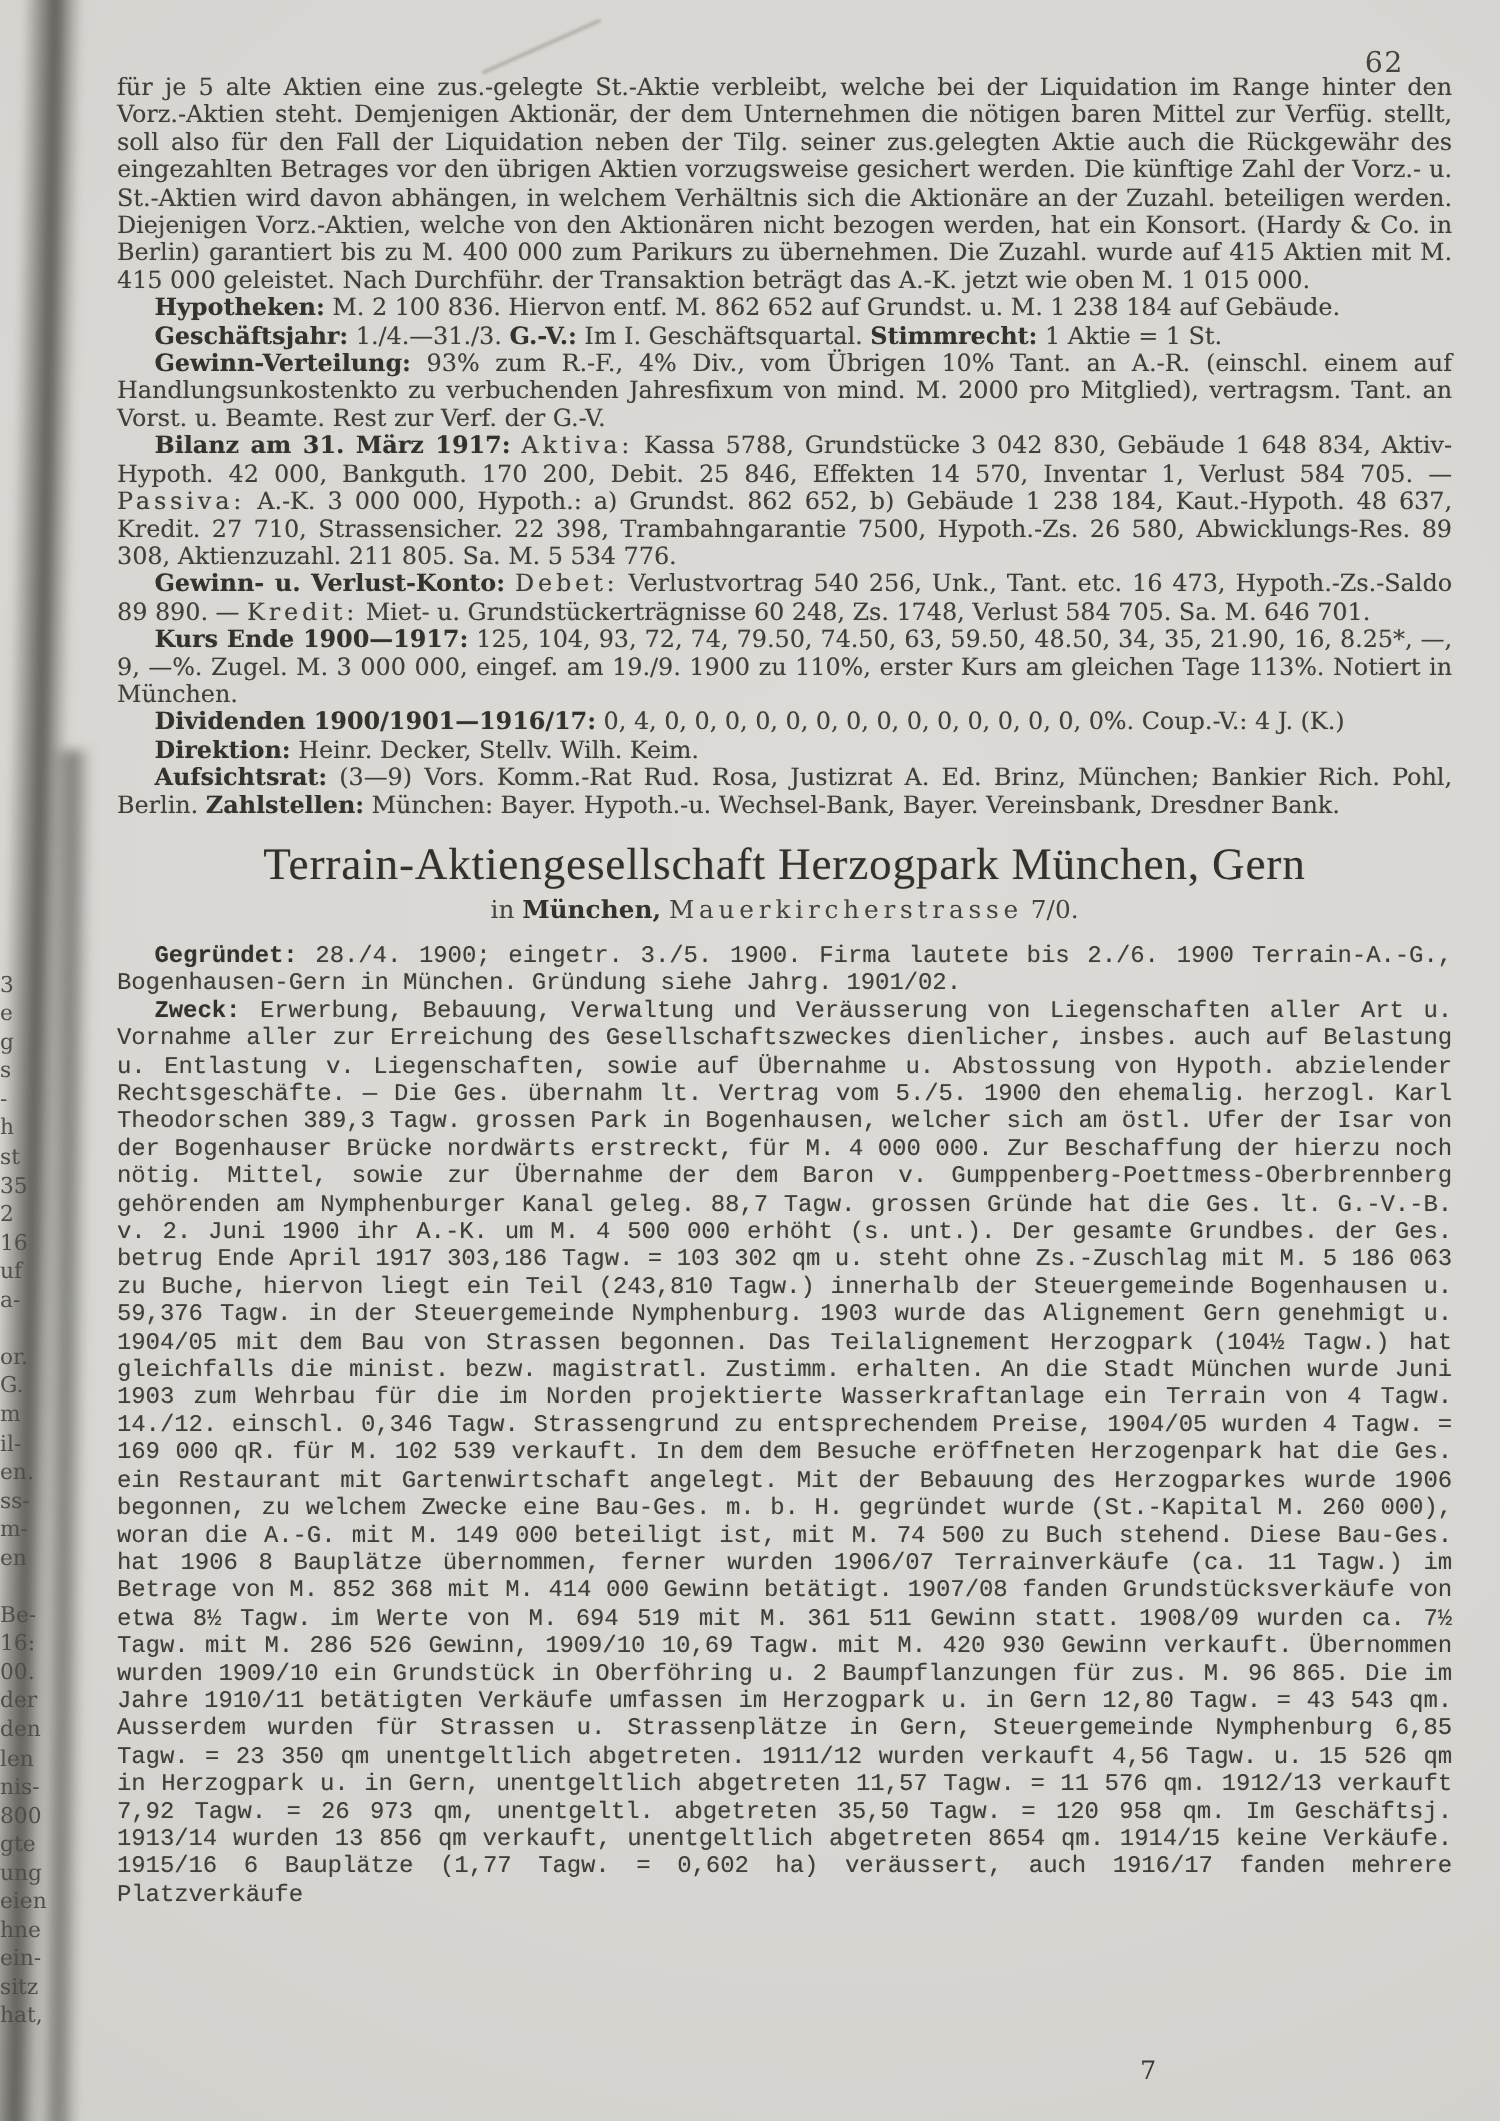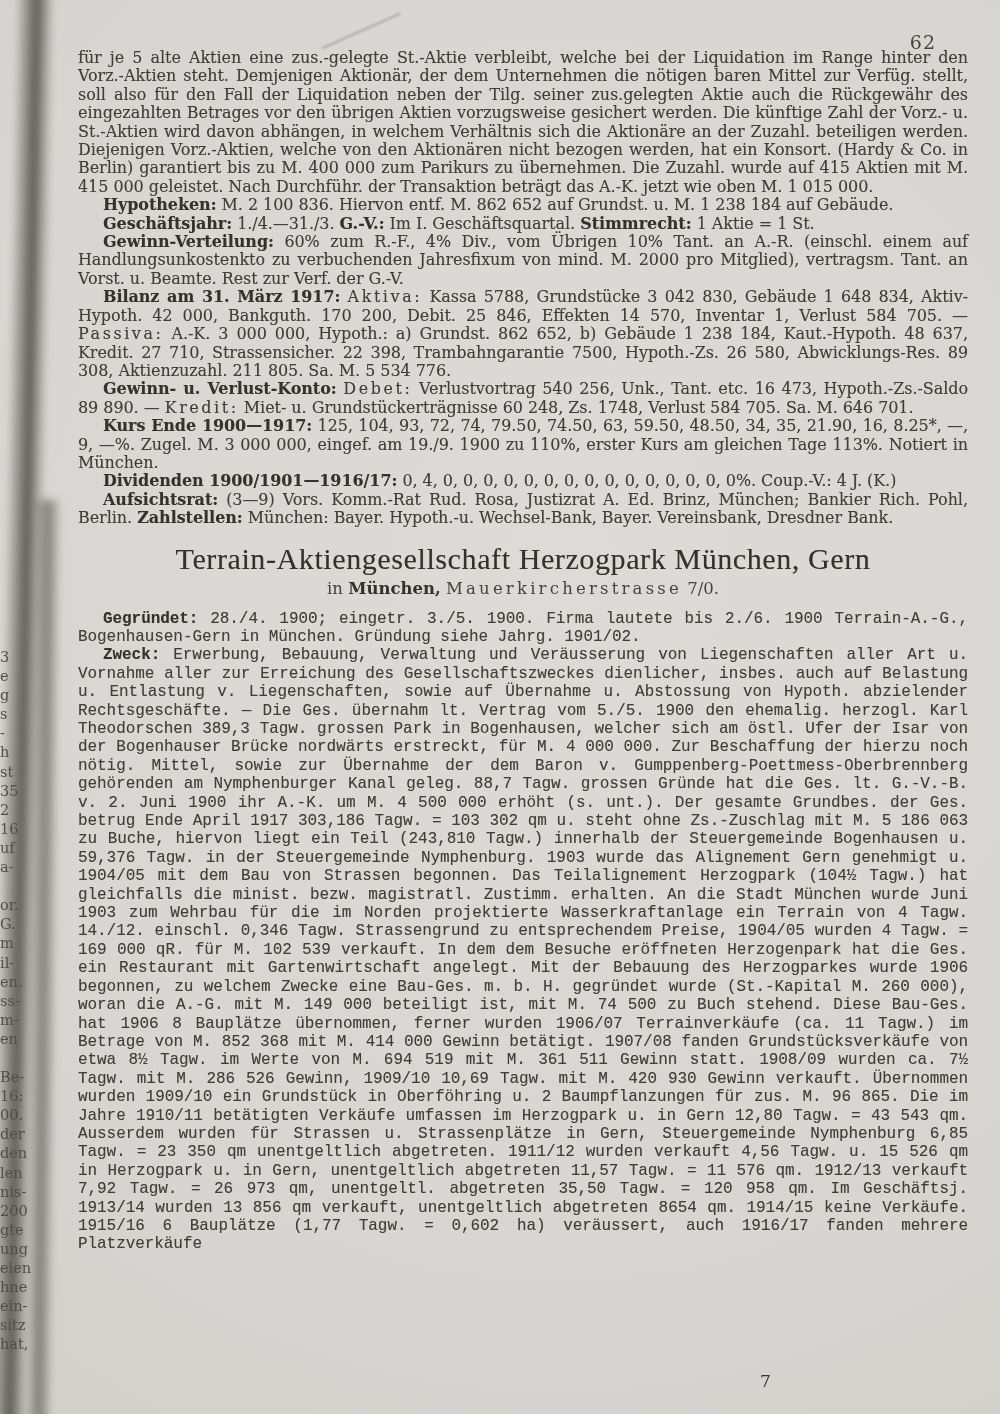--- a/index.html
+++ b/index.html
@@ -90,45 +90,46 @@
       <div>m-</div>
       <div>en</div>
       <div></div>
       <div>Be-</div>
       <div>16:</div>
       <div>00.</div>
       <div>der</div>
       <div>den</div>
       <div>len</div>
       <div>nis-</div>
-      <div>200</div>
+      <div>800</div>
       <div>gte</div>
       <div>ung</div>
       <div>eien</div>
       <div>hne</div>
       <div>ein-</div>
       <div>sitz</div>
       <div>hat,</div>
     </div>
 
   <div class="content">
 
     <div class="running-header">
       <span class="page-num">62</span>
     </div>
 
     <div class="body-text" id="company-top-body">
         <p class="para noindent"><span class="seg-n">für je 5 alte Aktien eine zus.-gelegte St.-Aktie verbleibt, welche bei der Liquidation im Range hinter den Vorz.-Aktien steht. Demjenigen Aktionär, der dem Unternehmen die nötigen baren Mittel zur Verfüg. stellt, soll also für den Fall der Liquidation neben der Tilg. seiner zus.gelegten Aktie auch die Rückgewähr des eingezahlten Betrages vor den übrigen Aktien vorzugsweise gesichert werden. Die künftige Zahl der Vorz.- u. St.-Aktien wird davon abhängen, in welchem Verhältnis sich die Aktionäre an der Zuzahl. beteiligen werden. Diejenigen Vorz.-Aktien, welche von den Aktionären nicht bezogen werden, hat ein Konsort. (Hardy &amp; Co. in Berlin) garantiert bis zu M. 400 000 zum Parikurs zu übernehmen. Die Zuzahl. wurde auf 415 Aktien mit M. 415 000 geleistet. Nach Durchführ. der Transaktion beträgt das A.-K. jetzt wie oben M. 1 015 000.</span></p>
         <p class="para"><span class="seg-b">Hypotheken:</span><span class="seg-n"> M. 2 100 836. Hiervon entf. M. 862 652 auf Grundst. u. M. 1 238 184 auf Gebäude.</span></p>
         <p class="para"><span class="seg-b">Geschäftsjahr:</span><span class="seg-n"> 1./4.—31./3.  </span><span class="seg-b">G.-V.:</span><span class="seg-n"> Im I. Geschäftsquartal.  </span><span class="seg-b">Stimmrecht:</span><span class="seg-n"> 1 Aktie = 1 St.</span></p>
-        <p class="para"><span class="seg-b">Gewinn-Verteilung:</span><span class="seg-n"> 60% zum R.-F., 4% Div., vom Übrigen 10% Tant. an A.-R. (einschl. einem auf Handlungsunkostenkto zu verbuchenden Jahresfixum von mind. M. 2000 pro Mitglied), vertragsm. Tant. an Vorst. u. Beamte. Rest zur Verf. der G.-V.</span></p>
+        <p class="para"><span class="seg-b">Gewinn-Verteilung:</span><span class="seg-n"> 93% zum R.-F., 4% Div., vom Übrigen 10% Tant. an A.-R. (einschl. einem auf Handlungsunkostenkto zu verbuchenden Jahresfixum von mind. M. 2000 pro Mitglied), vertragsm. Tant. an Vorst. u. Beamte. Rest zur Verf. der G.-V.</span></p>
         <p class="para"><span class="seg-b">Bilanz am 31. März 1917:</span><span class="seg-n"> </span><span class="seg-sp">Aktiva:</span><span class="seg-n"> Kassa 5788, Grundstücke 3 042 830, Gebäude 1 648 834, Aktiv-Hypoth. 42 000, Bankguth. 170 200, Debit. 25 846, Effekten 14 570, Inventar 1, Verlust 584 705. — </span><span class="seg-sp">Passiva:</span><span class="seg-n"> A.-K. 3 000 000, Hypoth.: a) Grundst. 862 652, b) Gebäude 1 238 184, Kaut.-Hypoth. 48 637, Kredit. 27 710, Strassensicher. 22 398, Trambahngarantie 7500, Hypoth.-Zs. 26 580, Abwicklungs-Res. 89 308, Aktienzuzahl. 211 805.  Sa. M. 5 534 776.</span></p>
         <p class="para"><span class="seg-b">Gewinn- u. Verlust-Konto:</span><span class="seg-n"> </span><span class="seg-sp">Debet:</span><span class="seg-n"> Verlustvortrag 540 256, Unk., Tant. etc. 16 473, Hypoth.-Zs.-Saldo 89 890. — </span><span class="seg-sp">Kredit:</span><span class="seg-n"> Miet- u. Grundstückerträgnisse 60 248, Zs. 1748, Verlust 584 705. Sa. M. 646 701.</span></p>
         <p class="para"><span class="seg-b">Kurs Ende 1900—1917:</span><span class="seg-n"> 125, 104, 93, 72, 74, 79.50, 74.50, 63, 59.50, 48.50, 34, 35, 21.90, 16, 8.25*, —, 9, —%.  Zugel. M. 3 000 000, eingef. am 19./9. 1900 zu 110%, erster Kurs am gleichen Tage 113%.  Notiert in München.</span></p>
         <p class="para"><span class="seg-b">Dividenden 1900/1901—1916/17:</span><span class="seg-n"> 0, 4, 0, 0, 0, 0, 0, 0, 0, 0, 0, 0, 0, 0, 0, 0, 0%. Coup.-V.: 4 J. (K.)</span></p>
+        <p class="para"><span class="seg-b">Direktion:</span><span class="seg-n"> Heinr. Decker, Stellv. Wilh. Keim.</span></p>
         <p class="para"><span class="seg-b">Aufsichtsrat:</span><span class="seg-n"> (3—9) Vors. Komm.-Rat Rud. Rosa, Justizrat A. Ed. Brinz, München; Bankier Rich. Pohl, Berlin.  </span><span class="seg-b">Zahlstellen:</span><span class="seg-n"> München: Bayer. Hypoth.-u. Wechsel-Bank, Bayer. Vereinsbank, Dresdner Bank.</span></p>
       </div>
 
     <div class="section-heading">Terrain-Aktiengesellschaft Herzogpark München, Gern</div>
     <div class="section-sub" id="section-sub"><span class="seg-n">in </span><span class="seg-b">München,</span><span class="seg-n"> </span><span class="seg-st">Mauerkircherstrasse</span><span class="seg-n"> 7/0.</span></div>
 
     <div class="body-text" id="company-new-body" style="margin-top:2px;font-family:Liberation Mono, monospace;">
         <p class="para"><span class="seg-b">Gegründet:</span><span class="seg-n"> 28./4. 1900; eingetr. 3./5. 1900.  Firma lautete bis 2./6. 1900 Terrain-A.-G., Bogenhausen-Gern in München.  Gründung siehe Jahrg. 1901/02.</span></p>
         <p class="para"><span class="seg-b">Zweck:</span><span class="seg-n"> Erwerbung, Bebauung, Verwaltung und Veräusserung von Liegenschaften aller Art u. Vornahme aller zur Erreichung des Gesellschaftszweckes dienlicher, insbes. auch auf Belastung u. Entlastung v. Liegenschaften, sowie auf Übernahme u. Abstossung von Hypoth. abzielender Rechtsgeschäfte. — Die Ges. übernahm lt. Vertrag vom 5./5. 1900 den ehemalig. herzogl. Karl Theodorschen 389,3 Tagw. grossen Park in Bogenhausen, welcher sich am östl. Ufer der Isar von der Bogenhauser Brücke nordwärts erstreckt, für M. 4 000 000.  Zur Beschaffung der hierzu noch nötig. Mittel, sowie zur Übernahme der dem Baron v. Gumppenberg-Poettmess-Oberbrennberg gehörenden am Nymphenburger Kanal geleg. 88,7 Tagw. grossen Gründe hat die Ges. lt. G.-V.-B. v. 2. Juni 1900 ihr A.-K. um M. 4 500 000 erhöht (s. unt.). Der gesamte Grundbes. der Ges. betrug Ende April 1917 303,186 Tagw. = 103 302 qm u. steht ohne Zs.-Zuschlag mit M. 5 186 063 zu Buche, hiervon liegt ein Teil (243,810 Tagw.) innerhalb der Steuergemeinde Bogenhausen u. 59,376 Tagw. in der Steuergemeinde Nymphenburg.  1903 wurde das Alignement Gern genehmigt u. 1904/05 mit dem Bau von Strassen begonnen. Das Teilalignement Herzogpark (104½ Tagw.) hat gleichfalls die minist. bezw. magistratl. Zustimm. erhalten.  An die Stadt München wurde Juni 1903 zum Wehrbau für die im Norden projektierte Wasserkraftanlage ein Terrain von 4 Tagw. 14./12. einschl. 0,346 Tagw. Strassengrund zu entsprechendem Preise, 1904/05 wurden 4 Tagw. = 169 000 qR. für M. 102 539 verkauft.  In dem dem Besuche eröffneten Herzogenpark hat die Ges. ein Restaurant mit Gartenwirtschaft angelegt. Mit der Bebauung des Herzogparkes wurde 1906 begonnen, zu welchem Zwecke eine Bau-Ges. m. b. H. gegründet wurde (St.-Kapital M. 260 000), woran die A.-G. mit M. 149 000 beteiligt ist, mit M. 74 500 zu Buch stehend. Diese Bau-Ges. hat 1906 8 Bauplätze übernommen, ferner wurden 1906/07 Terrainverkäufe (ca. 11 Tagw.) im Betrage von M. 852 368 mit M. 414 000 Gewinn betätigt.  1907/08 fanden Grundstücksverkäufe von etwa 8½ Tagw. im Werte von M. 694 519 mit M. 361 511 Gewinn statt.  1908/09 wurden ca. 7½ Tagw. mit M. 286 526 Gewinn, 1909/10 10,69 Tagw. mit M. 420 930 Gewinn verkauft.  Übernommen wurden 1909/10 ein Grundstück in Oberföhring u. 2 Baumpflanzungen für zus. M. 96 865.  Die im Jahre 1910/11 betätigten Verkäufe umfassen im Herzogpark u. in Gern 12,80 Tagw. = 43 543 qm.  Ausserdem wurden für Strassen u. Strassenplätze in Gern, Steuergemeinde Nymphenburg 6,85 Tagw. = 23 350 qm unentgeltlich abgetreten.  1911/12 wurden verkauft 4,56 Tagw. u. 15 526 qm in Herzogpark u. in Gern, unentgeltlich abgetreten 11,57 Tagw. = 11 576 qm.  1912/13 verkauft 7,92 Tagw. = 26 973 qm, unentgeltl. abgetreten 35,50 Tagw. = 120 958 qm.  Im Geschäftsj. 1913/14 wurden 13 856 qm verkauft, unentgeltlich abgetreten 8654 qm.  1914/15 keine Verkäufe.  1915/16 6 Bauplätze (1,77 Tagw. = 0,602 ha) veräussert, auch 1916/17 fanden mehrere Platzverkäufe</span></p>
       </div>

